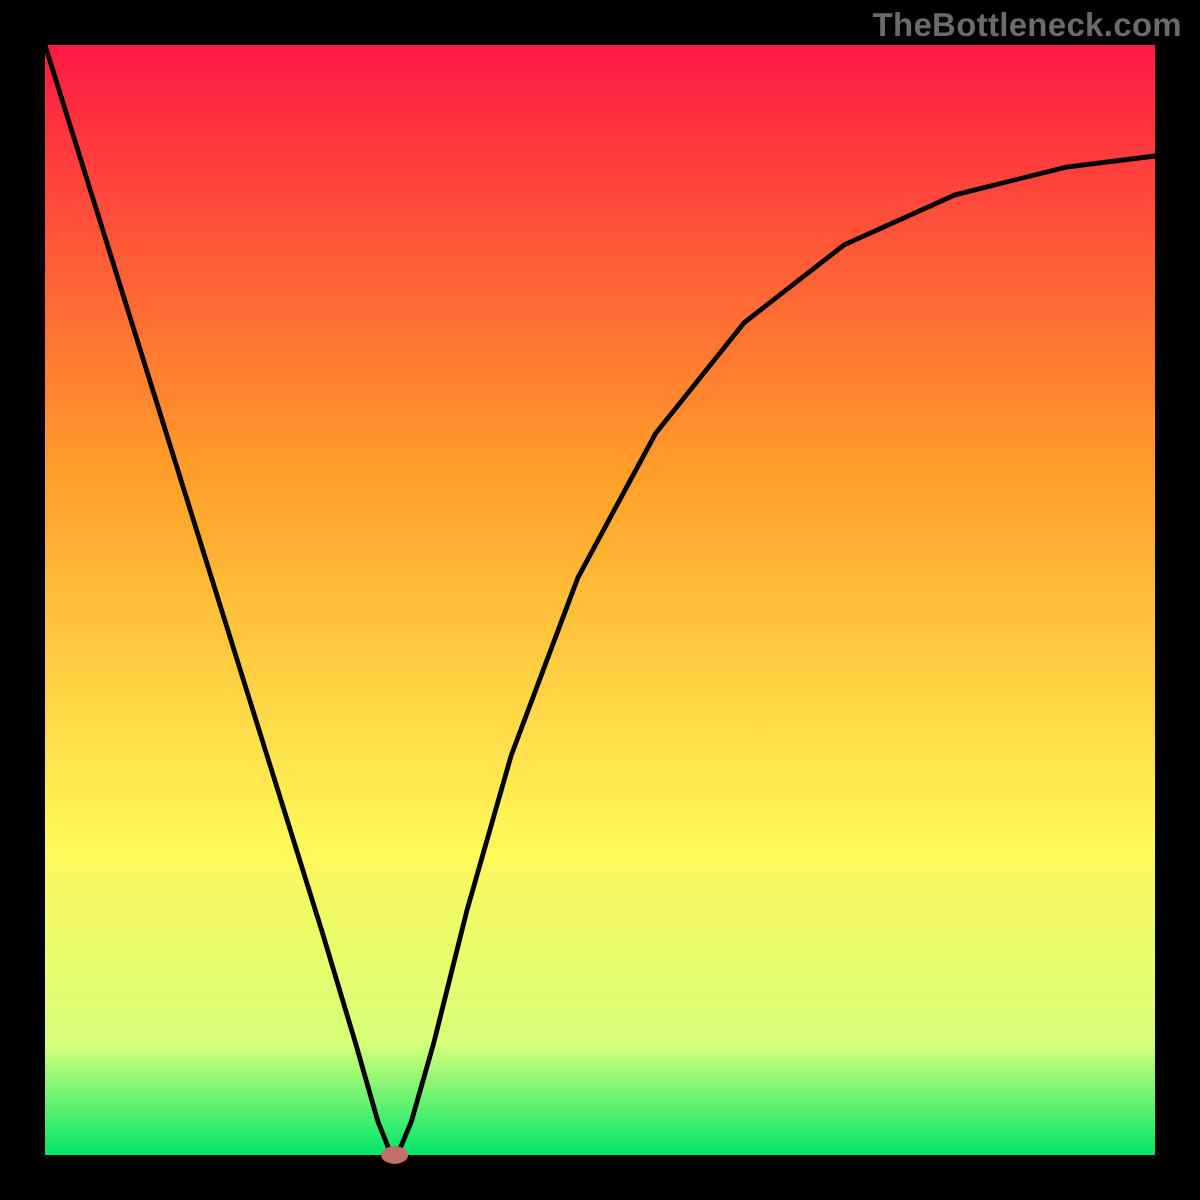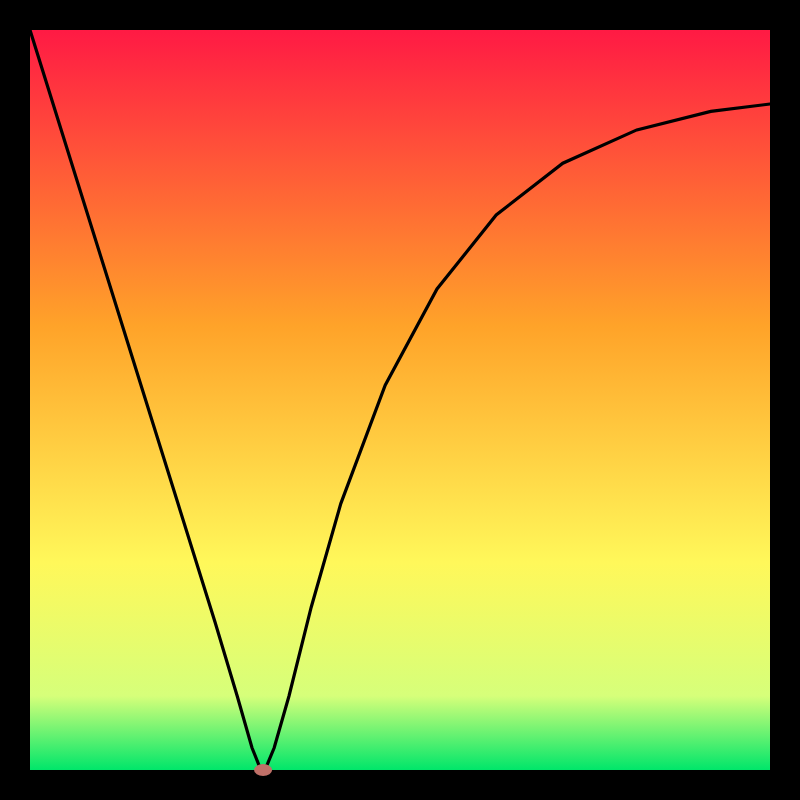--- a/index.html
+++ b/index.html
@@ -31,20 +31,21 @@
   .plot-svg {
     position: absolute;
     top: 0;
     left: 0;
   }
 </style>
 </head>
 <body>
 
 <div class="frame">
+  <div class="watermark">TheBottleneck.com</div>
   <svg class="plot-svg" width="800" height="800" viewBox="0 0 800 800">
     <defs>
       <linearGradient id="bg-grad" x1="0" y1="0" x2="0" y2="1">
         <stop id="g0" offset="0%" stop-color="#ff1a44"></stop>
         <stop id="g1" offset="40%" stop-color="#ffa329"></stop>
         <stop id="g2" offset="72%" stop-color="#fff85a"></stop>
         <stop id="g3" offset="90%" stop-color="#d6ff7a"></stop>
         <stop id="g4" offset="100%" stop-color="#00e66a"></stop>
       </linearGradient>
     </defs>

